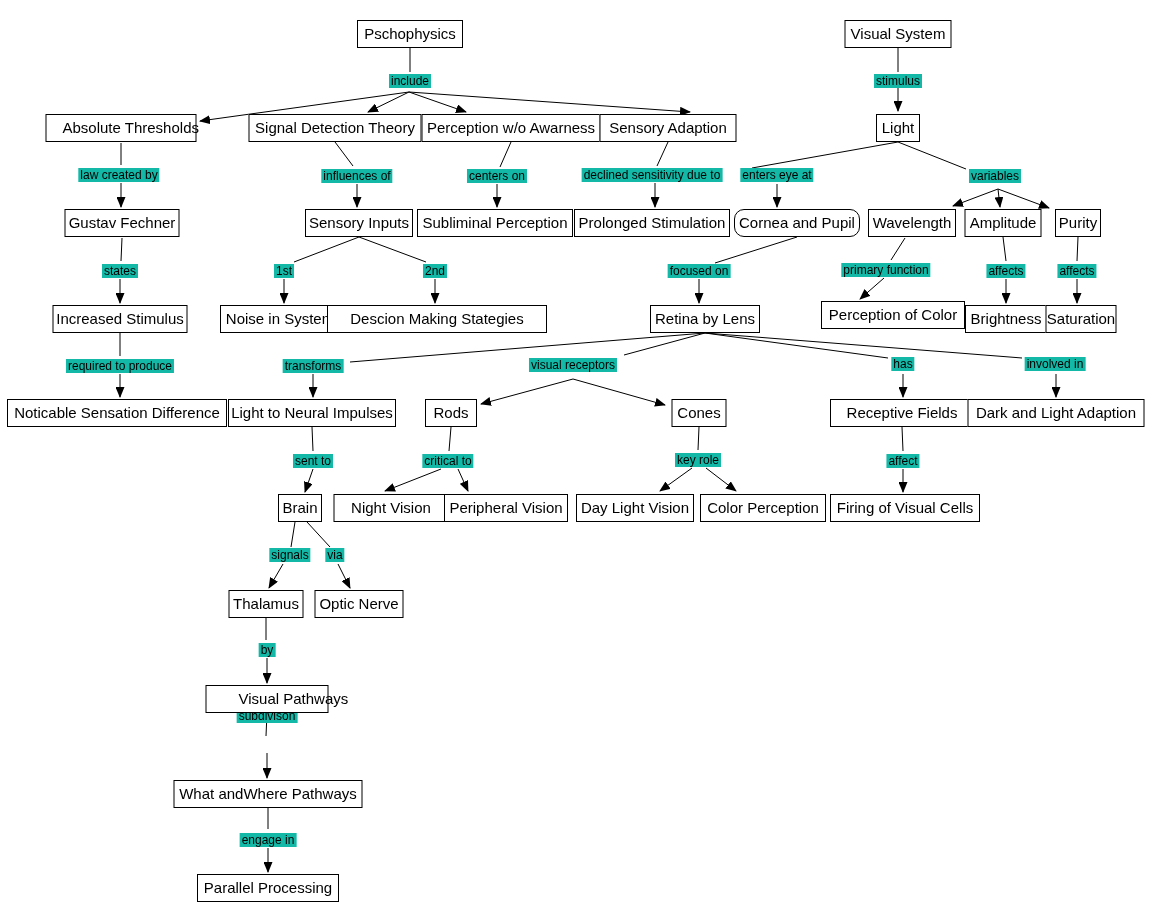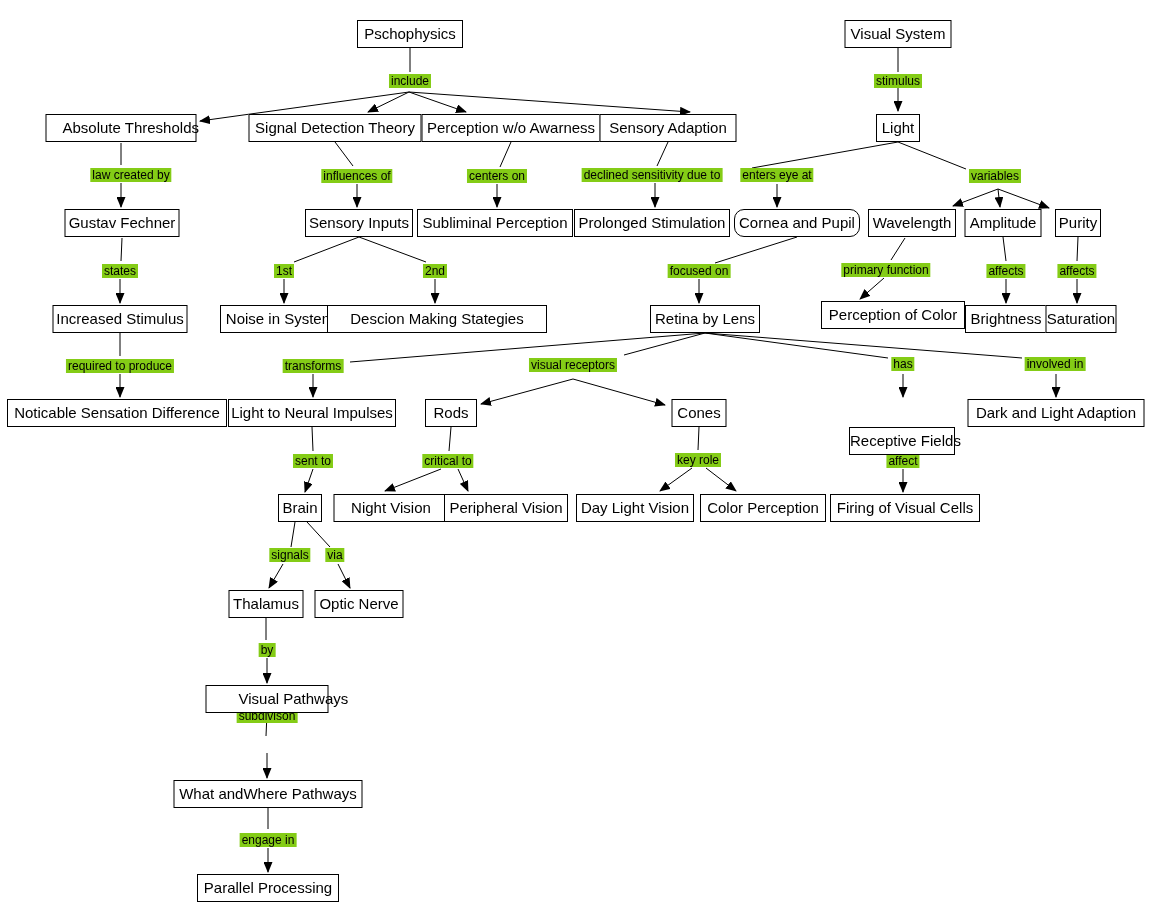--- a/index.html
+++ b/index.html
@@ -30,21 +30,21 @@
     font-size: 15px;
     line-height: 26px;
     text-align: center;
     white-space: nowrap;
     transform: translateX(-50%);
     z-index: 2;
   }
   .edge-label {
     position: absolute;
     color: #000000;
-    background: #84cc16;
+    background: #14b8a6;
     font-size: 12px;
     line-height: 14px;
     white-space: nowrap;
     padding: 0 2px;
     transform: translate(-50%, -50%);
     z-index: 1;
   }
 </style>
 </head>
 <body>
@@ -145,38 +145,38 @@
       <div class="node" style="left: 280px; top: 305px; width: 120px;">Noise in System</div>
       <div class="node" style="left: 437px; top: 305px; width: 220px;">Descion Making Stategies</div>
       <div class="node" style="left: 705px; top: 305px; width: 110px;">Retina by Lens</div>
       <div class="node" style="left: 893px; top: 301px; width: 144px;">Perception of Color</div>
       <div class="node" style="left: 1006px; top: 305px; width: 82px;">Brightness</div>
       <div class="node" style="left: 1081px; top: 305px; width: 71px;">Saturation</div>
       <div class="node" style="left: 117px; top: 399px; width: 220px;">Noticable Sensation Difference</div>
       <div class="node" style="left: 312px; top: 399px; width: 168px;">Light to Neural Impulses</div>
       <div class="node" style="left: 451px; top: 399px; width: 52px;">Rods</div>
       <div class="node" style="left: 699px; top: 399px; width: 55px;">Cones</div>
-      <div class="node" style="left: 902px; top: 399px; width: 106px; margin-top: 28px;">Receptive Fields</div>
+      <div class="node" style="left: 902px; top: 399px; width: 144px;">Receptive Fields</div>
       <div class="node" style="left: 1056px; top: 399px; width: 177px;">Dark and Light Adaption</div>
       <div class="node" style="left: 300px; top: 494px; width: 44px;">Brain</div>
       <div class="node" style="left: 391px; top: 494px; width: 115px;">Night Vision</div>
       <div class="node" style="left: 506px; top: 494px; width: 124px;">Peripheral Vision</div>
       <div class="node" style="left: 635px; top: 494px; width: 118px;">Day Light Vision</div>
       <div class="node" style="left: 763px; top: 494px; width: 126px;">Color Perception</div>
       <div class="node" style="left: 905px; top: 494px; width: 150px;">Firing of Visual Cells</div>
       <div class="node" style="left: 266px; top: 590px; width: 75px;">Thalamus</div>
       <div class="node" style="left: 359px; top: 590px; width: 89px;">Optic Nerve</div>
       <div class="node" style="left: 267px; top: 685px; width: 123px; padding-left: 32px;">Visual Pathways</div>
       <div class="node" style="left: 268px; top: 780px; width: 189px;">What andWhere Pathways</div>
       <div class="node" style="left: 268px; top: 874px; width: 142px;">Parallel Processing</div>
     </div>
   <div id="label-layer">
       <div class="edge-label" style="left: 410px; top: 81px;">include</div>
       <div class="edge-label" style="left: 898px; top: 81px;">stimulus</div>
-      <div class="edge-label" style="left: 131px; top: 175px;">law created by</div>
+      <div class="edge-label" style="left: 119px; top: 175px;">law created by</div>
       <div class="edge-label" style="left: 357px; top: 176px;">influences of</div>
       <div class="edge-label" style="left: 497px; top: 176px;">centers on</div>
       <div class="edge-label" style="left: 652px; top: 175px;">declined sensitivity due to</div>
       <div class="edge-label" style="left: 777px; top: 175px;">enters eye at</div>
       <div class="edge-label" style="left: 995px; top: 176px;">variables</div>
       <div class="edge-label" style="left: 120px; top: 271px;">states</div>
       <div class="edge-label" style="left: 284px; top: 271px;">1st</div>
       <div class="edge-label" style="left: 435px; top: 271px;">2nd</div>
       <div class="edge-label" style="left: 699px; top: 271px;">focused on</div>
       <div class="edge-label" style="left: 886px; top: 270px;">primary function</div>

